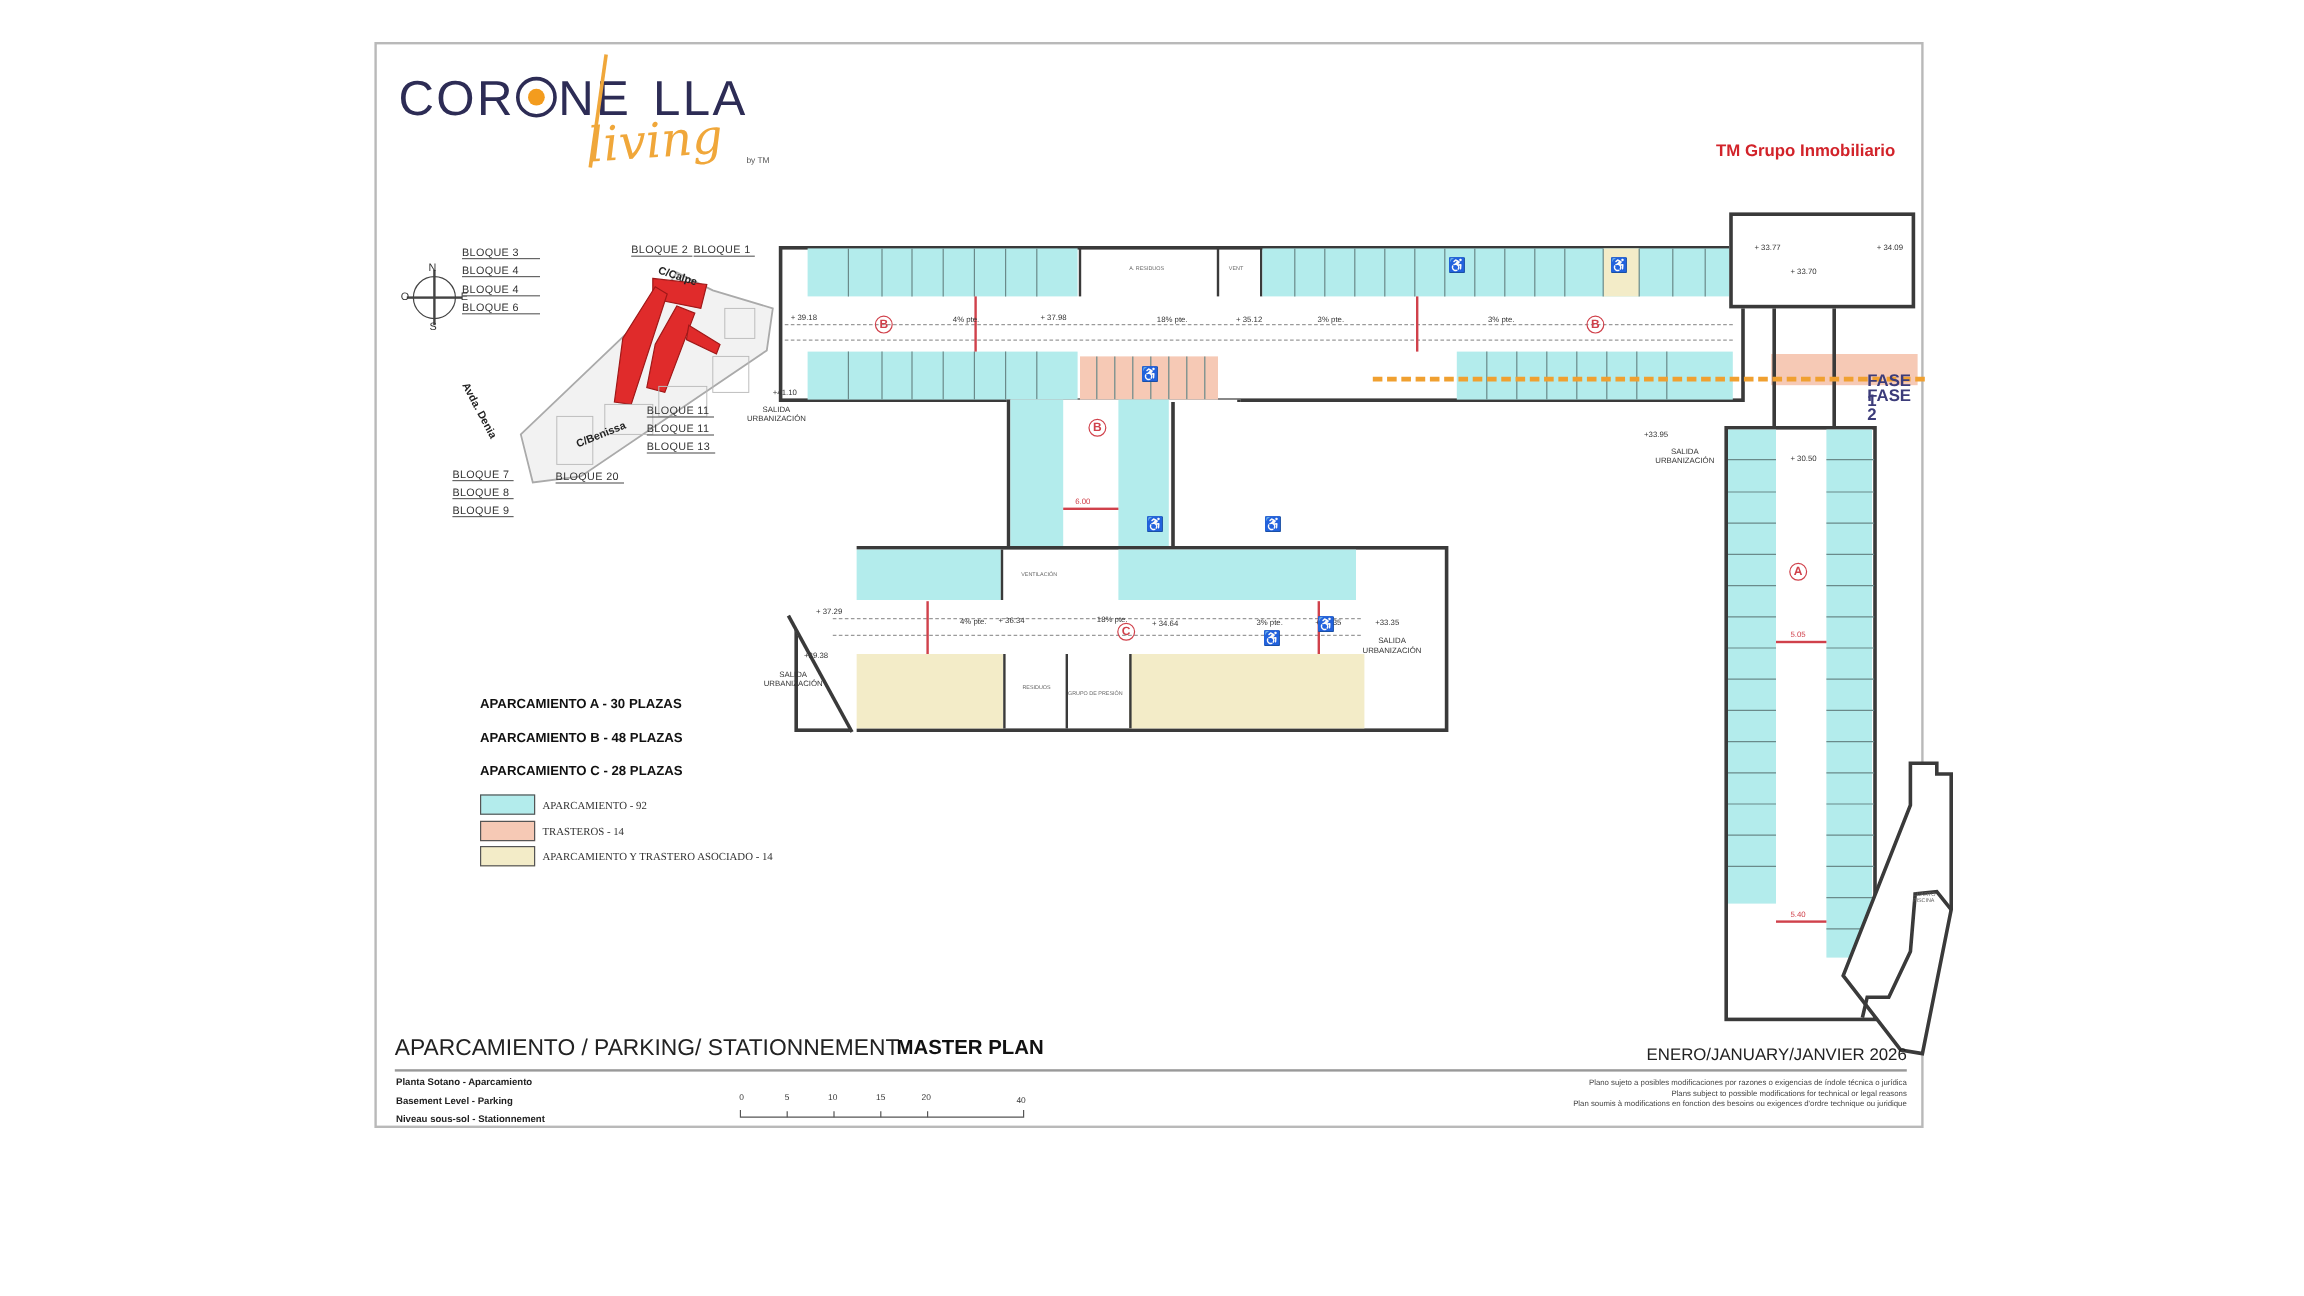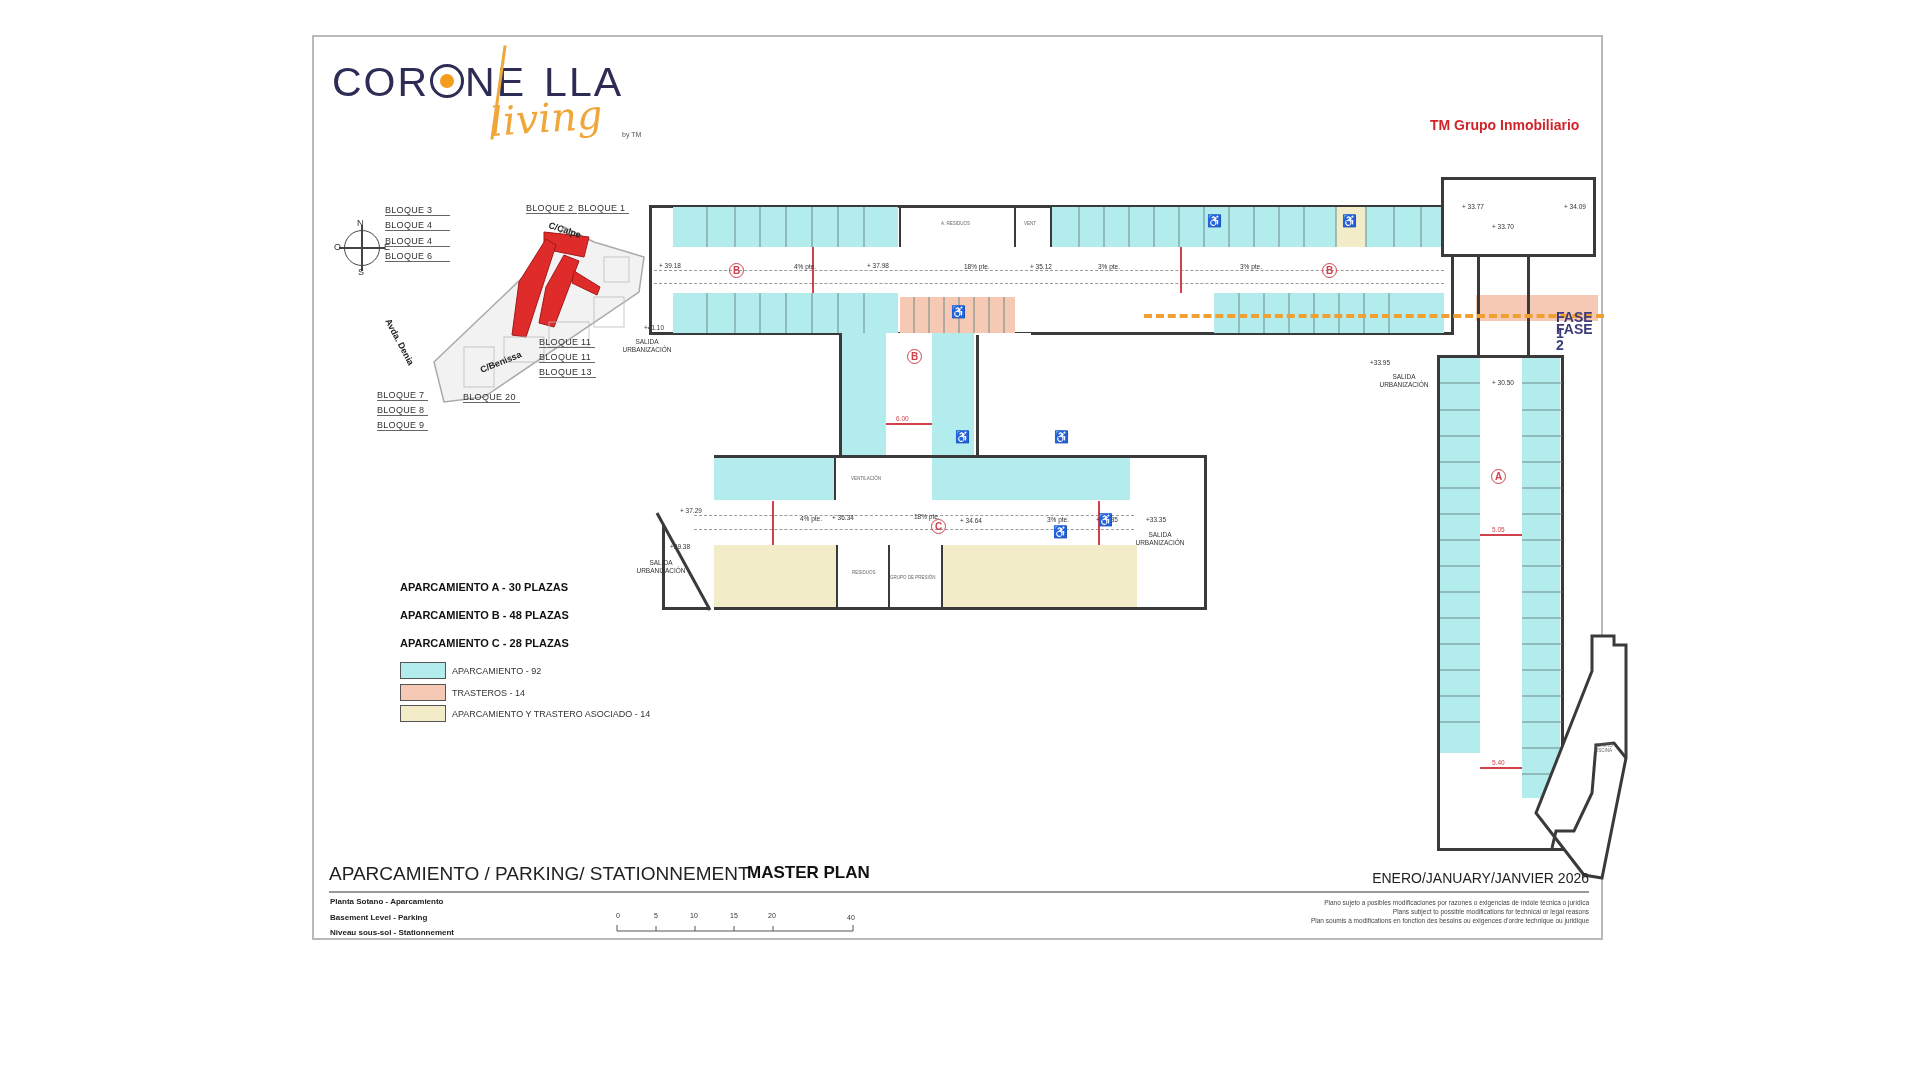--- a/index.html
+++ b/index.html
@@ -21,21 +21,21 @@
   
   .compass { position:absolute; left:30px; top:193px; width:34px; height:34px; border:1.5px solid #444; border-radius:50%; }
   .compass::before { content:""; position:absolute; left:16px; top:-6px; width:1.5px; height:46px; background:#444; }
   .compass::after { content:""; position:absolute; left:-6px; top:16px; width:46px; height:1.5px; background:#444; }
   .compass-l { position:absolute; font-size:9px; color:#333; }
   
   .keymap-lbl { position:absolute; font-size:9px; color:#333; border-bottom:1px solid #666; padding-right:18px; letter-spacing:0.3px; }
   .street { position:absolute; font-size:9px; font-weight:700; color:#222; }
   
   .legend-title { position:absolute; left:86px; font-size:11px; font-weight:700; color:#111; }
-  .legend-row { position:absolute; left:86px; display:flex; align-items:center; gap:6px; font-size:9px; color:#333; }
+  .legend-row { position:absolute; left:86px; display:flex; align-items:center; gap:6px; font-size:9px; color:#333;font-family:Liberation Serif, serif; }
   .sw { width:46px; height:17px; border:1px solid #555; box-sizing:border-box; }
   
   .title-big { position:absolute; left:15px; top:826px; font-size:19px; color:#222; }
   .title-bold { position:absolute; left:433px; top:826px; font-size:17px; font-weight:700; color:#111; }
   .date { position:absolute; right:12px; top:833px; font-size:14px; color:#222; }
   .hline { position:absolute; left:15px; right:12px; top:854px; height:2px; background:#999; }
   .subl { position:absolute; left:16px; font-size:8px; font-weight:700; color:#222; }
   .disc { position:absolute; right:12px; font-size:6.5px; color:#444; text-align:right; }
   .scale-lbl { position:absolute; font-size:7px; color:#333; }
   

